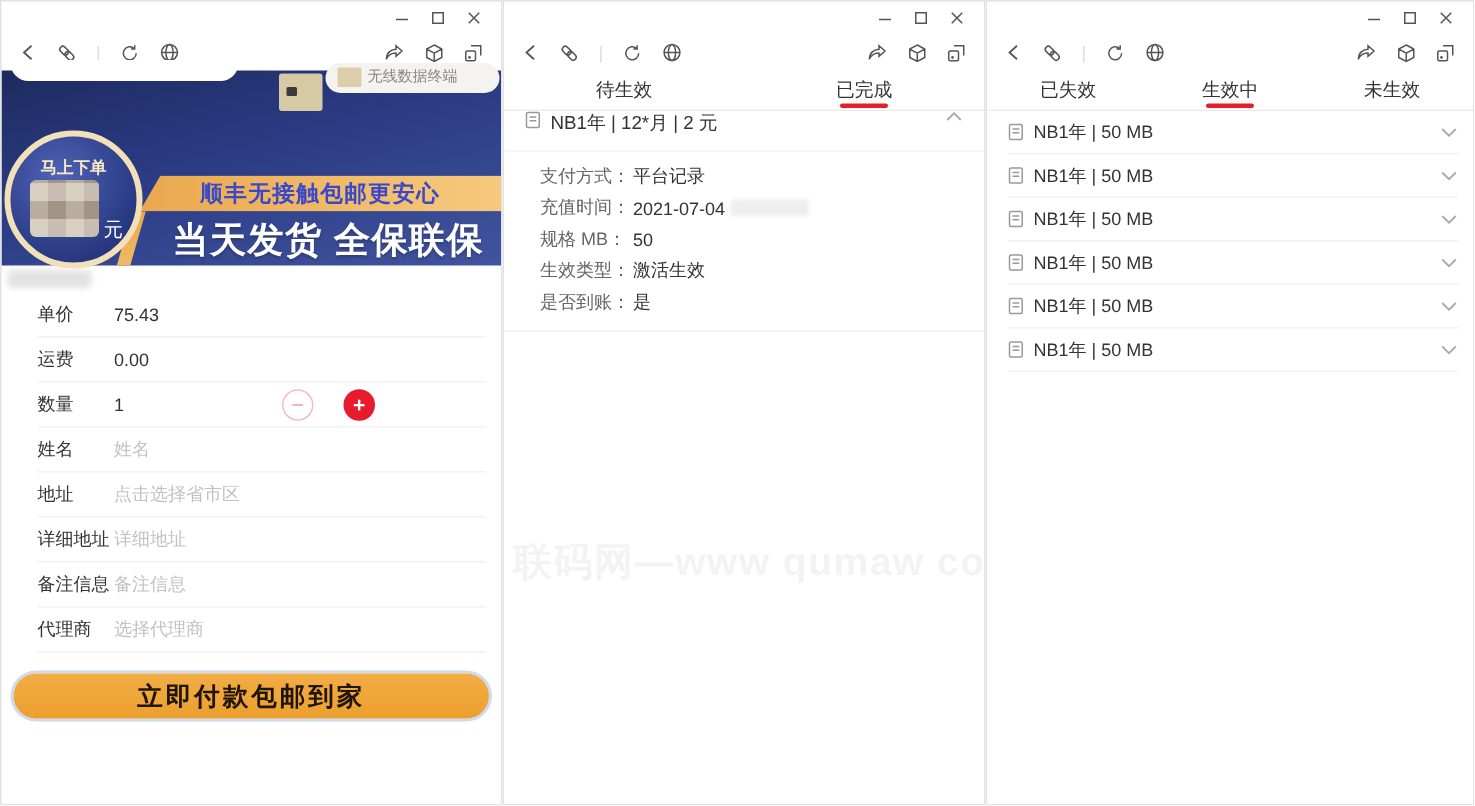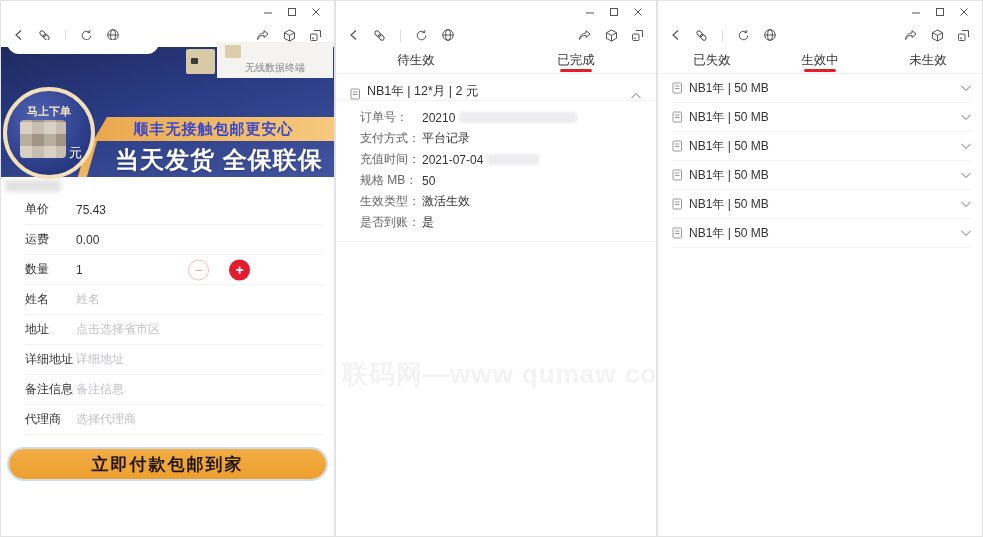--- a/index.html
+++ b/index.html
@@ -13,22 +13,22 @@
   .toolbar{height:24px;display:flex;align-items:center;padding:0 12px;gap:13px;}
   .toolbar .spacer{flex:1;}
   .toolbar .sep{color:#ddd;font-size:12px;line-height:1;}
   .icon-s{display:flex;align-items:center;justify-content:center;}
   svg{display:block;}
   .content{position:relative;height:491px;}
 
   
   .banner{position:relative;height:130px;background:linear-gradient(165deg,#1e2a5f 0%,#2b3c85 45%,#42549f 100%);}
   .white-tab{position:absolute;left:6px;top:-7px;width:152px;height:14px;background:#fff;border-radius:0 0 12px 12px;z-index:4;}
-  .product-card{position:absolute;right:1px;top:-5px;width:116px;height:36px;background:#f4f3f0;z-index:3;
-    display:flex;align-items:flex-end;justify-content:center;font-size:10px;color:#888;padding-bottom:3px;box-sizing:border-box;}
+  .product-card{position:absolute;right:1px;top:-5px;width:116px;height:20px;background:#f4f3f0;z-index:3;
+    display:flex;align-items:center;justify-content:center;font-size:10px;color:#888;padding-bottom:3px;box-sizing:border-box;border-radius:10px;}
   .p-img{position:absolute;left:8px;top:3px;width:16px;height:13px;background:#ddceab;border-radius:1px;}
   .device{position:absolute;left:185px;top:2px;width:29px;height:25px;background:#d8c9a5;border-radius:2px;z-index:3;}
   .device i{position:absolute;left:5px;top:9px;width:7px;height:6px;background:#3a3a3a;border-radius:1px;}
   .badge{position:absolute;left:2px;top:40px;width:92px;height:92px;border-radius:50%;box-sizing:border-box;
     background:radial-gradient(circle at 38% 32%,#4f63b5,#26367f 75%);border:4px solid #f2e0b8;z-index:3;}
   .badge .t1{position:absolute;left:50%;transform:translateX(-50%);top:13px;color:#f7e8c6;font-size:11px;font-weight:bold;white-space:nowrap;}
   .mosaic{position:absolute;left:13px;top:29px;width:46px;height:38px;border-radius:4px;
     background-image:repeating-linear-gradient(0deg,rgba(255,255,255,.3) 0 12px,rgba(0,0,0,.08) 12px 24px),
                      repeating-linear-gradient(90deg,#c9bcab 0 12px,#b0a190 12px 24px);}
   .badge .yuan{position:absolute;right:9px;bottom:13px;color:#fff;font-size:13px;}
@@ -53,21 +53,21 @@
   .step-plus{left:204px;background:#e61c2e;color:#fff;font-weight:bold;}
   .pay-btn{margin:14px 8px 0 8px;height:30px;border-radius:16px;display:flex;align-items:center;justify-content:center;
     background:linear-gradient(180deg,#f2ad45,#ec9f2e);color:#201500;font-size:17px;font-weight:bold;letter-spacing:2px;
     box-shadow:0 0 0 2px #cddcec;}
 
   
   .tabs{height:26px;display:flex;border-bottom:1px solid #ededed;}
   .tab{flex:1;display:flex;align-items:center;justify-content:center;font-size:12.5px;color:#333;position:relative;}
   .tab .ul{display:none;}
   .tab.active .ul{display:block;position:absolute;bottom:1px;left:50%;transform:translateX(-50%);width:32px;height:3px;background:#e61e2b;border-radius:2px;}
-  .card-head{height:26px;display:flex;align-items:flex-end;gap:6px;padding:0 14px;border-bottom:1px solid #f2f2f2;font-size:12.5px;color:#333;}
+  .card-head{height:26px;display:flex;align-items:flex-start;gap:6px;padding:0 14px;border-bottom:1px solid #f2f2f2;font-size:12.5px;color:#333;}
   .card-head .chev{margin-left:auto;}
   .details{padding:6px 0 8px 24px;border-bottom:1px solid #f0f0f0;}
   .drow{display:flex;align-items:center;height:21px;font-size:12px;}
   .drow .dl{width:62px;flex-shrink:0;color:#666;}
   .drow .dv{color:#333;display:flex;align-items:center;gap:4px;}
   .redact{height:11px;border-radius:2px;background:#ededef;filter:blur(1.5px);}
   .watermark{position:absolute;left:6px;top:310px;font-size:26px;font-weight:bold;color:rgba(140,140,150,0.10);
     letter-spacing:1px;white-space:nowrap;pointer-events:none;}
   .p3row{height:28px;display:flex;align-items:center;gap:6px;margin:0 10px 0 14px;border-bottom:1px solid #f2f2f2;font-size:12px;color:#333;}
   .p3row .chev{margin-left:auto;}
@@ -297,27 +297,20 @@
           </span>
         <span>NB1年 | 12*月 | 2 元</span>
         <span class="chev">
             <svg width="12" height="8">
               <polyline points="1.5,6 6,1.5 10.5,6" fill="none" stroke="#aaa" stroke-width="1.2"></polyline>
             </svg>
           </span>
       </div>
       <div class="details">
         <div class="drow">
-          <span class="dl">订单号：</span>
-          <span class="dv">
-              <span>20210</span>
-              <span class="redact" style="width:118px"></span>
-            </span>
-        </div>
-        <div class="drow">
           <span class="dl">支付方式：</span>
           <span class="dv">
               <span>平台记录</span>
             </span>
         </div>
         <div class="drow">
           <span class="dl">充值时间：</span>
           <span class="dv">
               <span>2021-07-04</span>
               <span class="redact" style="width:52px"></span>

